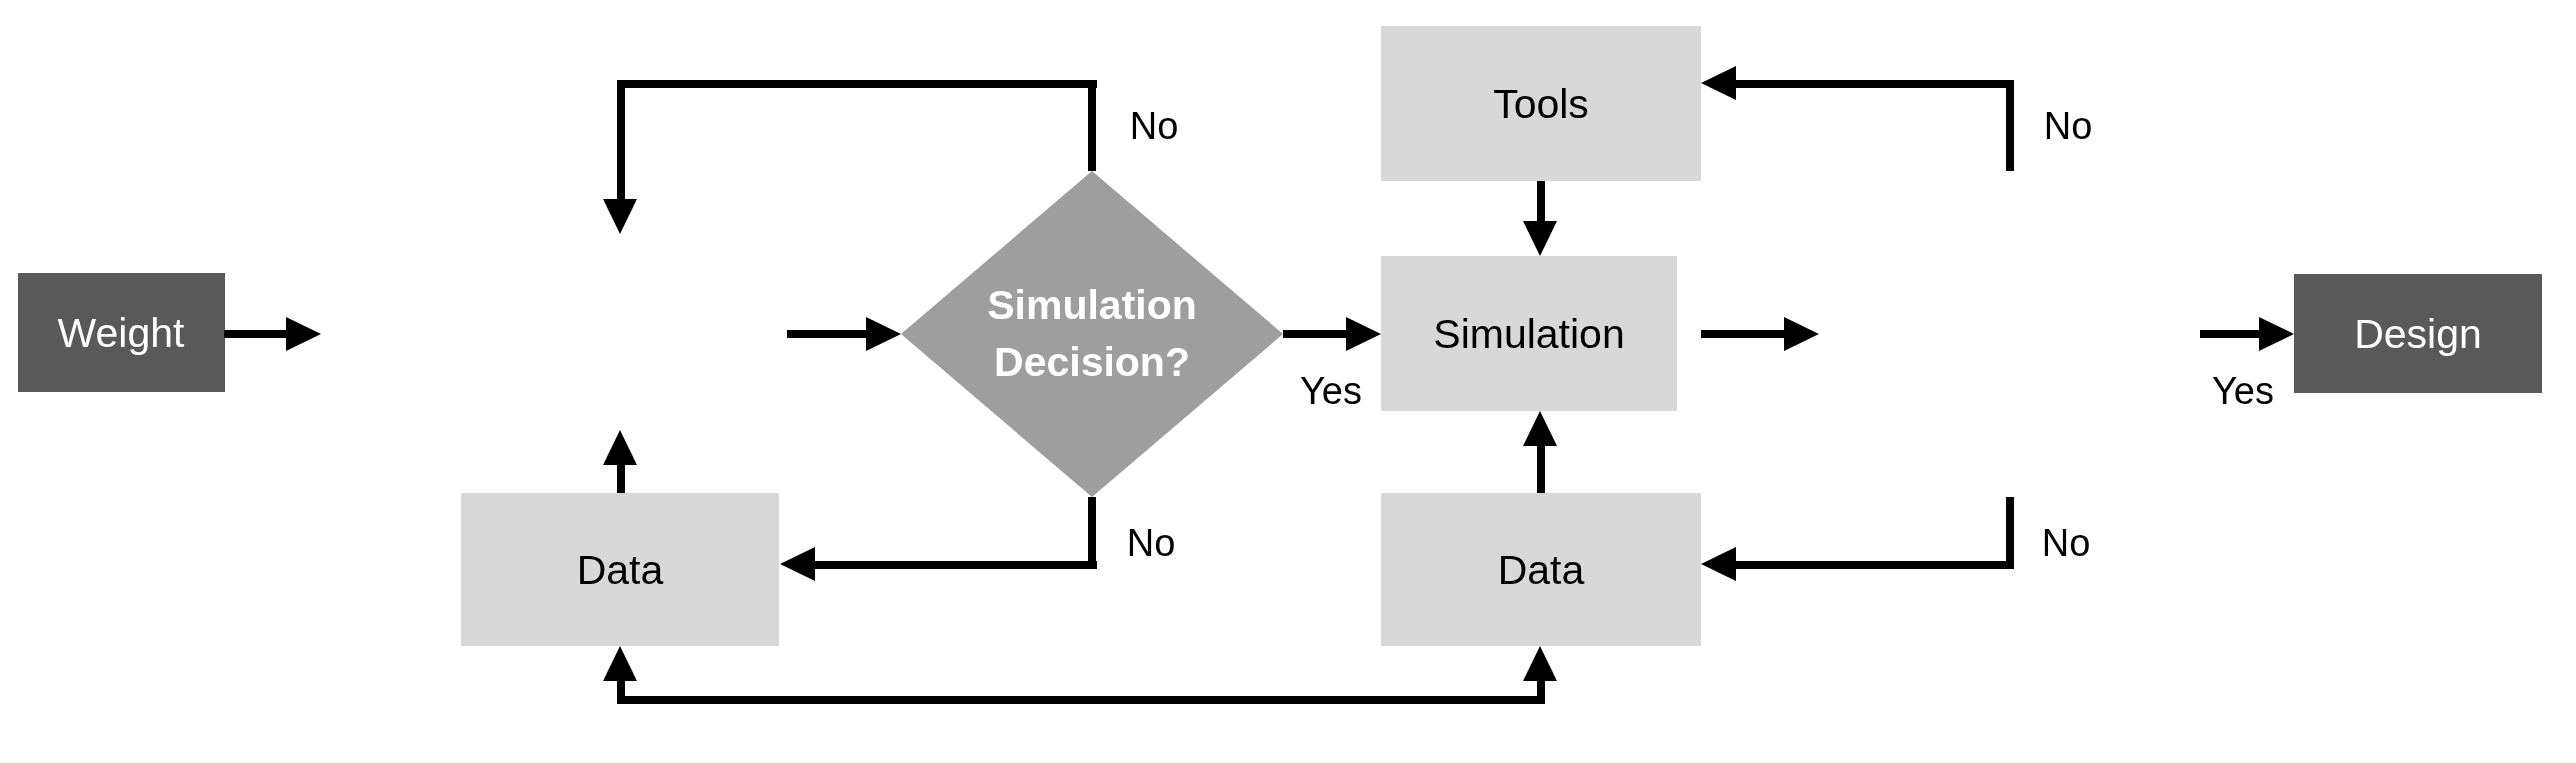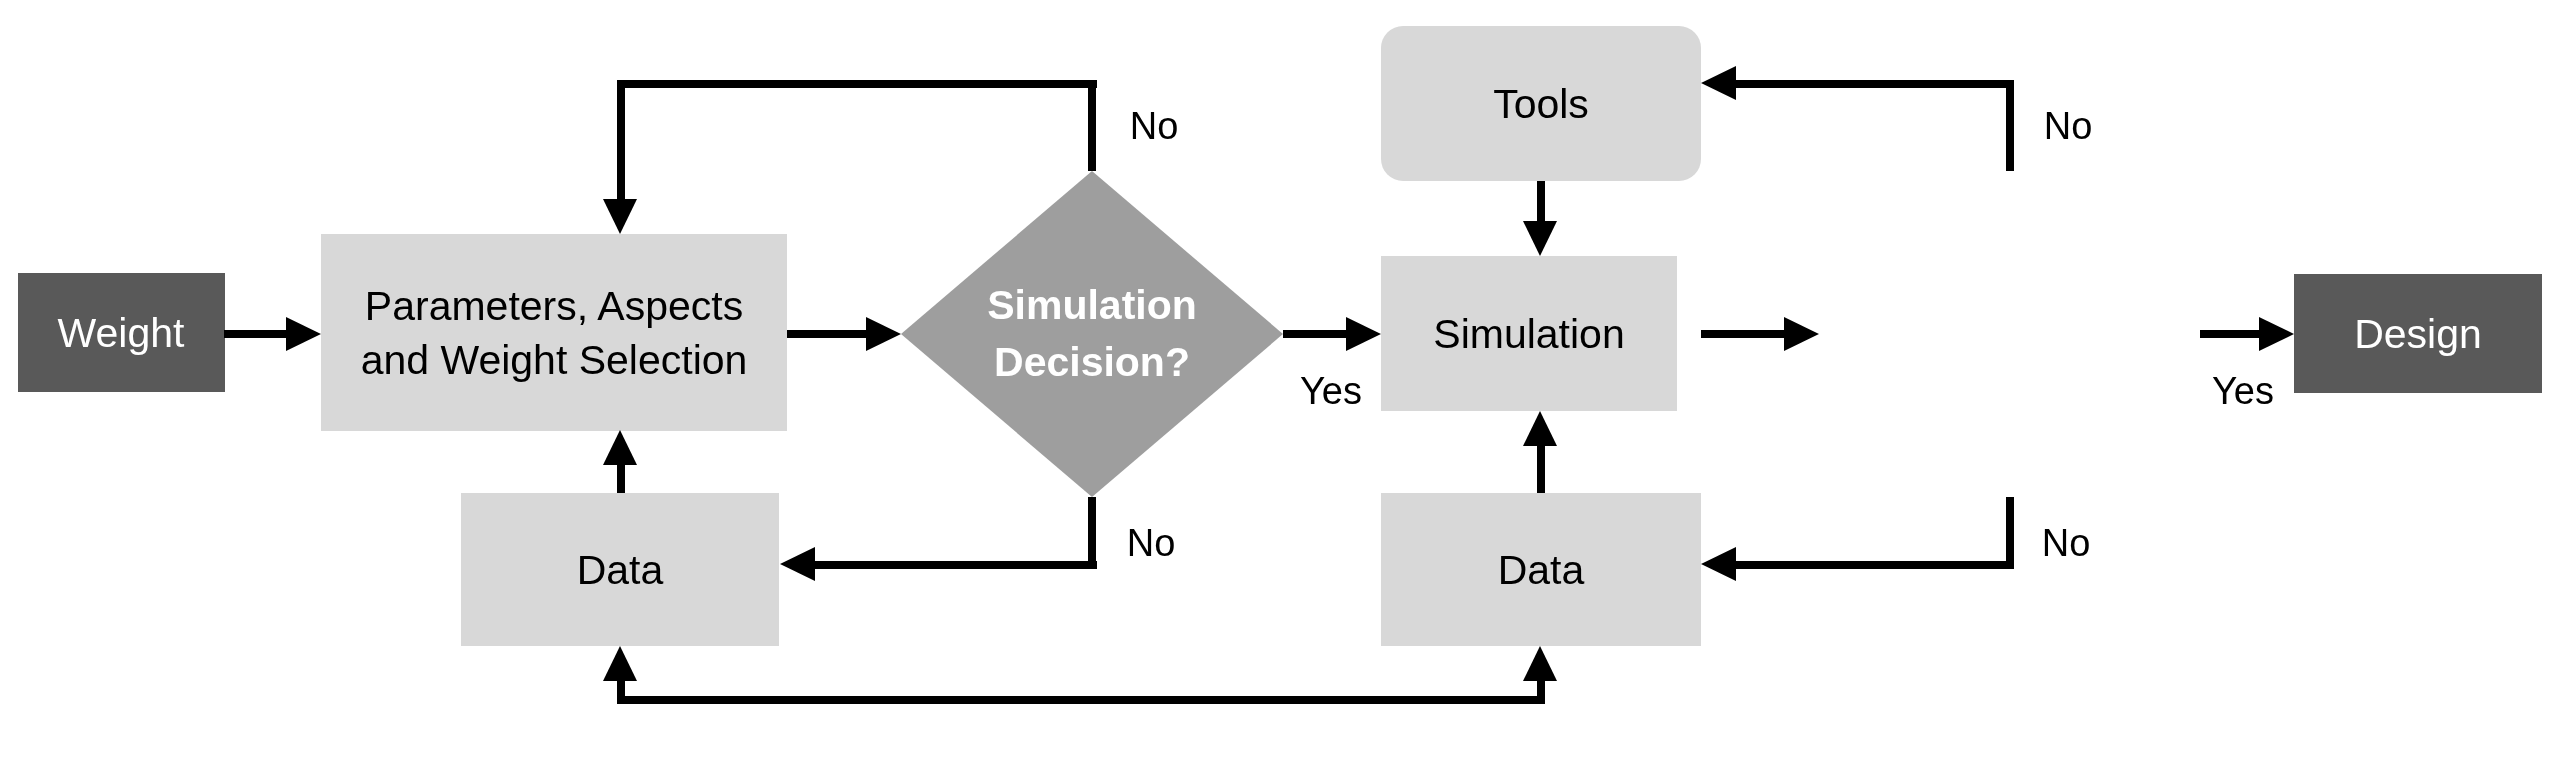--- a/index.html
+++ b/index.html
@@ -55,35 +55,31 @@
 </style>
 </head>
 <body>
 
 <div class="canvas">
 
   <div class="node dark" style="left:17.5px;top:273px;width:207px;height:119px;">
     <span>Weight</span>
   </div>
 
-  <div class="node light" style="left:321px;top:234px;width:466px;height:197px;">
-    <span>Parameters, Aspects</span>
-    <span>and Weight Selection</span>
-  </div>
 
   <div class="diamond" style="left:901px;top:171px;width:382px;height:326px;">
     <span>Simulation</span>
     <span>Decision?</span>
   </div>
 
   <div class="node light" style="left:461px;top:493px;width:318px;height:153px;">
     <span>Data</span>
   </div>
 
-  <div class="node light" style="left:1381px;top:26px;width:320px;height:155px;border-radius:22px;">
+  <div class="node light" style="left:1381px;top:26px;width:320px;height:155px;">
     <span>Tools</span>
   </div>
 
   <div class="node light" style="left:1381px;top:256px;width:296px;height:155px;">
     <span>Simulation</span>
   </div>
 
   <div class="node light" style="left:1381px;top:493px;width:320px;height:153px;">
     <span>Data</span>
   </div>

